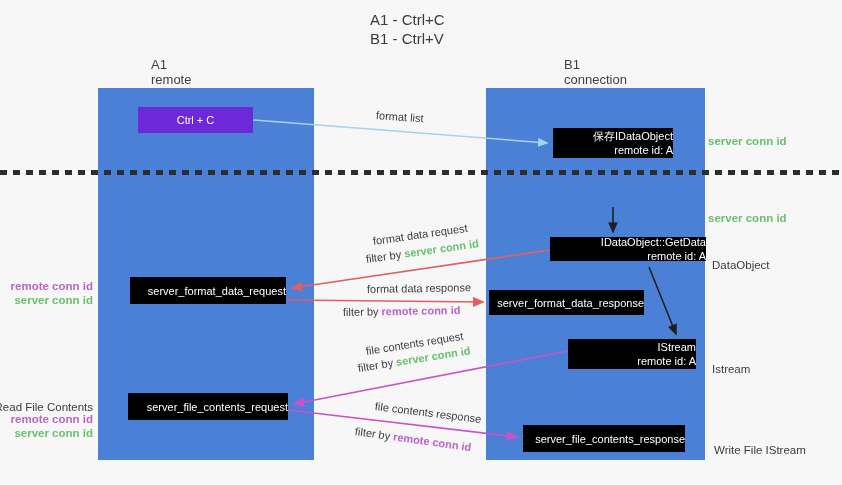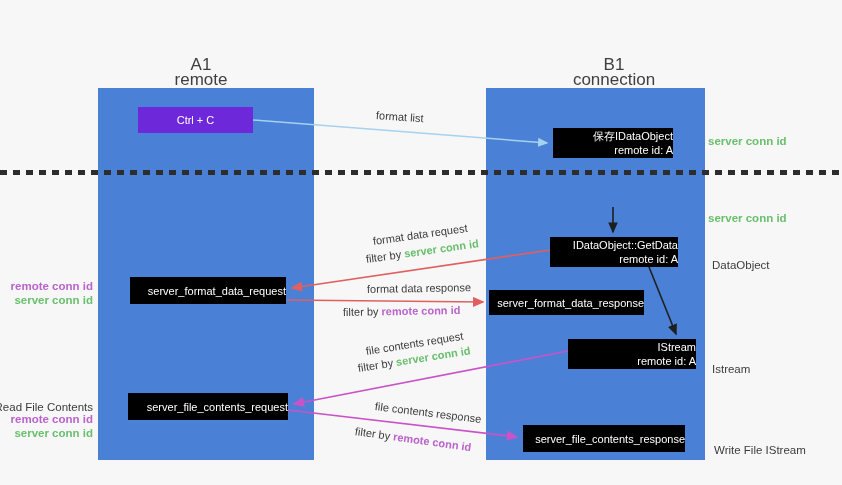--- a/index.html
+++ b/index.html
@@ -11,21 +11,21 @@
     overflow:hidden;
   }
   .canvas{position:relative;width:842px;height:485px;}
   .abs{position:absolute;}
   .lane{background:#4a80d6;z-index:1;}
   .dotted{
     z-index:4;height:5px;
     background:repeating-linear-gradient(90deg,#2d2d2d 0 7px,transparent 7px 13px);
   }
   .title{font-size:15px;line-height:19px;color:#3a3a3a;z-index:2;}
-  .lane-header{font-size:17px;line-height:15px;color:#3f3f3f;text-align:center;z-index:2;}
+  .lane-header{font-size:13px;line-height:15px;color:#3f3f3f;text-align:left;z-index:2;}
   .node{
     z-index:5;color:#ffffff;text-align:center;
     display:flex;flex-direction:column;justify-content:center;
     font-size:11px;line-height:14px;white-space:nowrap;
   }
   .node-green{background:#6d28d9;}
   .node-orange{background:#000000;text-align:right;}
   .side-lbl{font-size:11.5px;line-height:14px;white-space:nowrap;z-index:6;}
   .side-lbl-right{text-align:right;}
   .green-t{color:#6abf6e;font-weight:bold;}
@@ -35,20 +35,24 @@
     font-size:11px;line-height:13px;color:#3c3c3c;
     white-space:nowrap;z-index:7;transform-origin:left center;
   }
   svg.arrow-layer{position:absolute;left:0;top:0;z-index:9;pointer-events:none;}
 </style>
 </head>
 <body>
 
 <div class="canvas">
 
+  <div class="abs title" style="left:370px;top:10px;">
+    <div>A1 - Ctrl+C</div>
+    <div>B1 - Ctrl+V</div>
+  </div>
 
   <div class="abs lane-header" style="left:151px;top:57px;width:100px;">
     <div>A1</div>
     <div>remote</div>
   </div>
   <div class="abs lane-header" style="left:564px;top:57px;width:100px;">
     <div>B1</div>
     <div>connection</div>
   </div>
 
@@ -60,21 +64,21 @@
   <div class="abs node node-green" style="left:138px;top:107px;width:115px;height:26px;">
     <div>Ctrl + C</div>
   </div>
 
   <div class="abs node node-orange" style="left:553px;top:128px;width:120px;height:30px;">
     <div>保存IDataObject</div>
     <div>remote id: A</div>
   </div>
 
 
-  <div class="abs node node-orange" style="left:550px;top:237px;width:128px;height:30px;">
+  <div class="abs node node-orange" style="left:550px;top:237px;width:128px;height:24px;padding-left:28px;">
     <div>IDataObject::GetData</div>
     <div>remote id: A</div>
   </div>
 
   <div class="abs node node-orange" style="left:489px;top:290px;width:155px;height:25px;">
     <div>server_format_data_response</div>
   </div>
 
   <div class="abs node node-orange" style="left:130px;top:277px;width:156px;height:27px;">
     <div>server_format_data_request</div>

